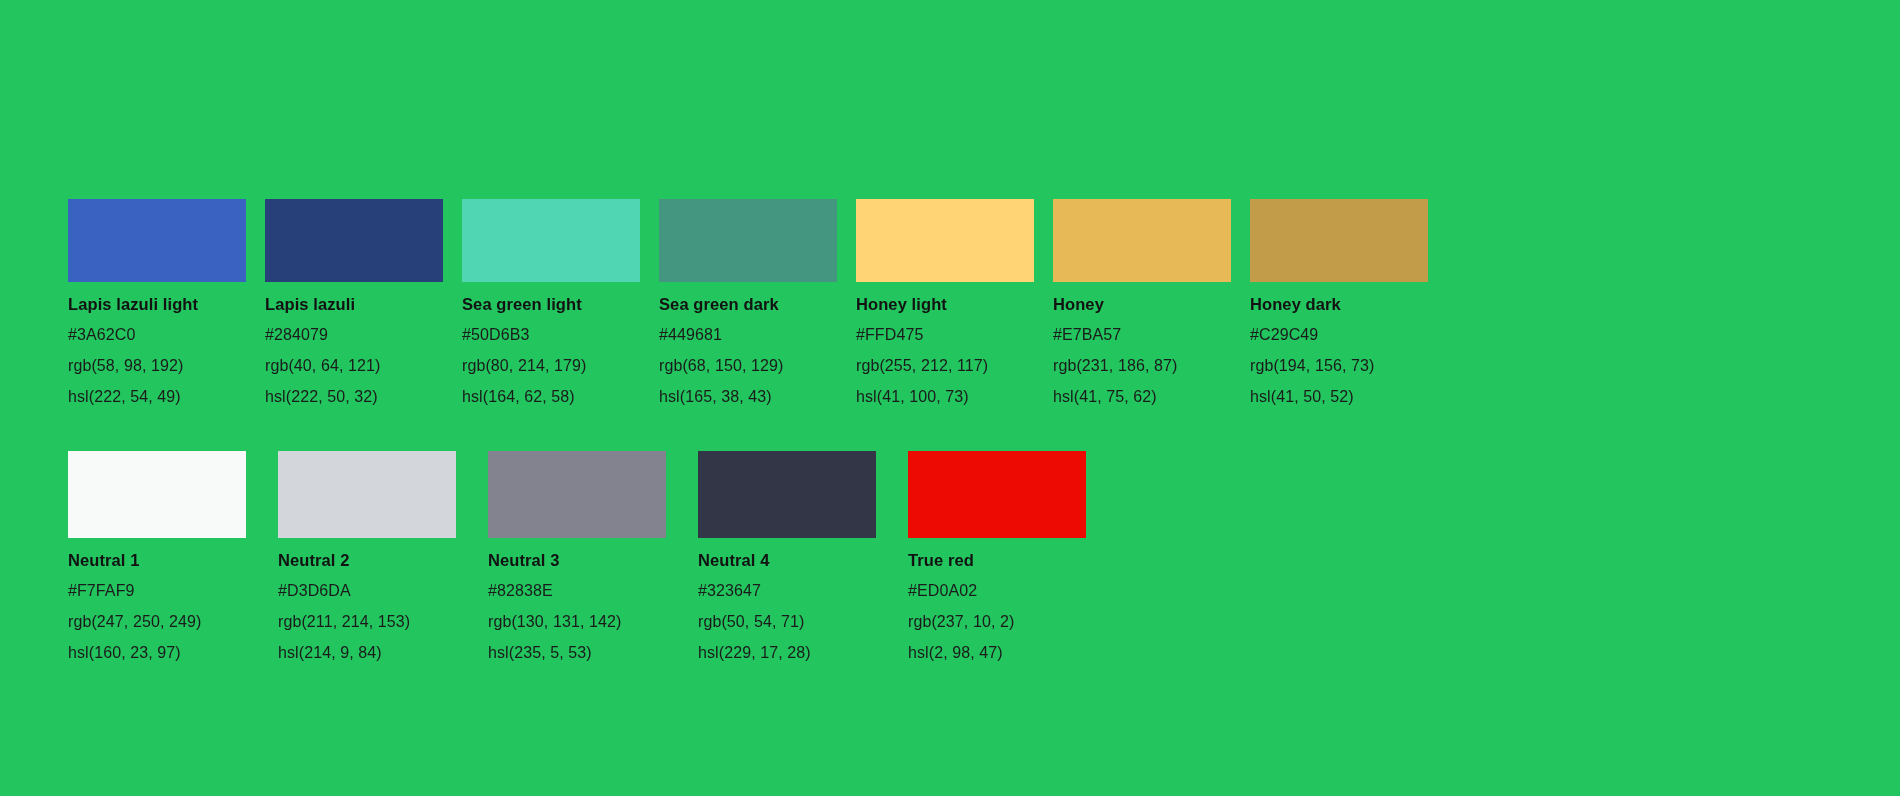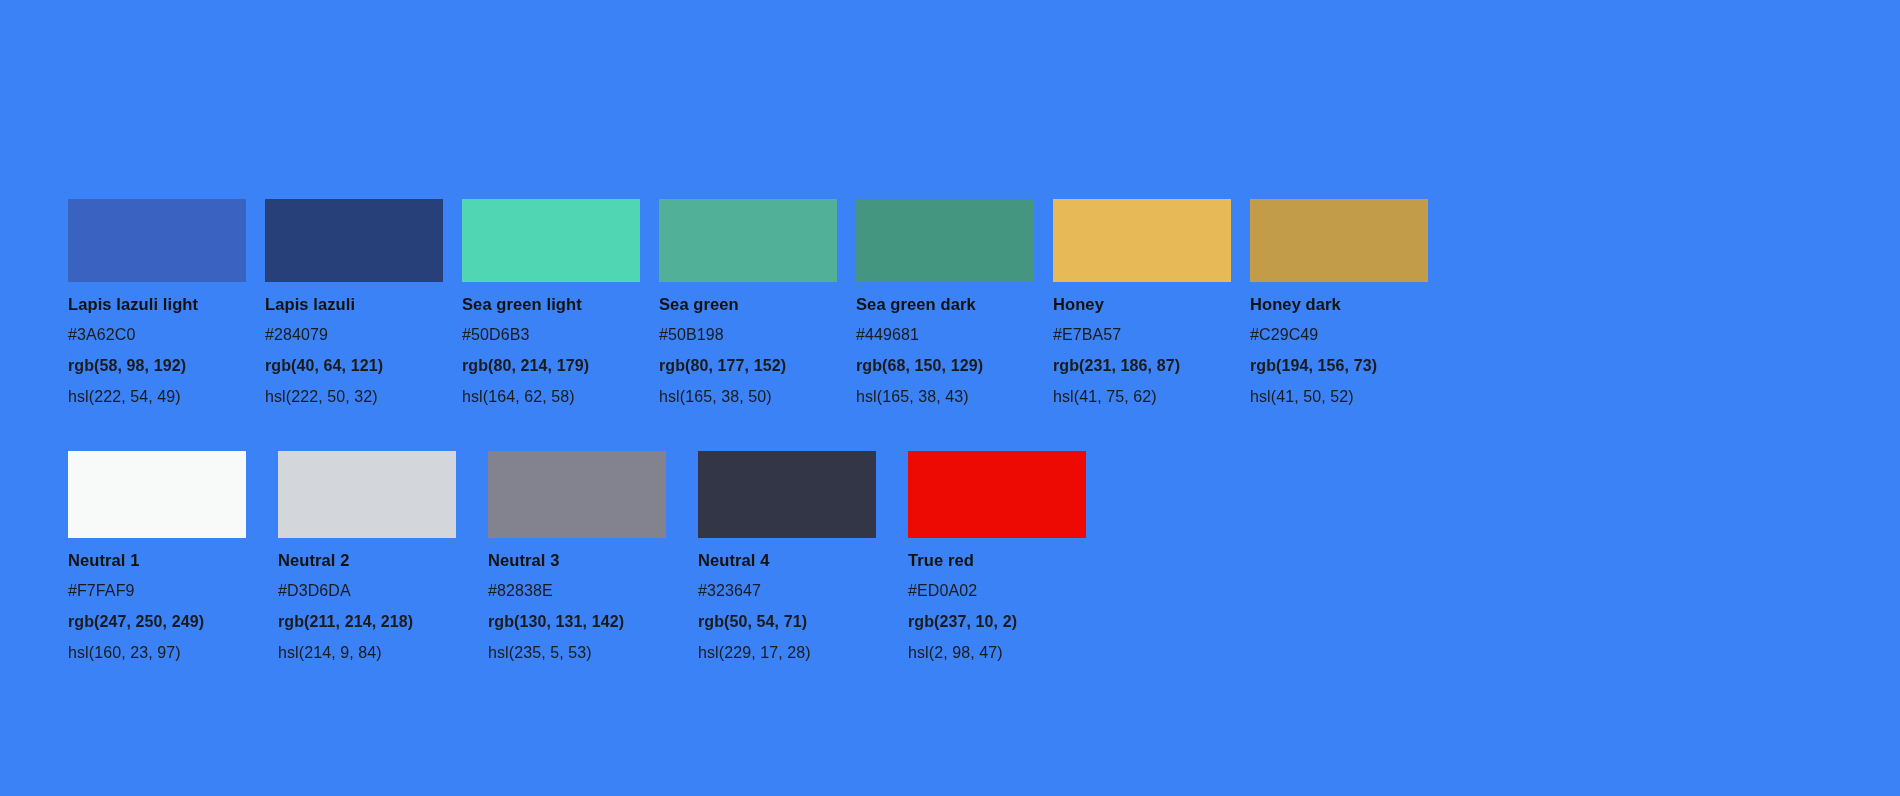--- a/index.html
+++ b/index.html
@@ -13,21 +13,21 @@
     height: 796px;
     font-family: "Liberation Sans", sans-serif;
     -webkit-font-smoothing: antialiased;
     overflow: hidden;
   }
 
   .palette-sheet {
     position: relative;
     width: 1900px;
     height: 796px;
-    background: #3b82f6;
+    background: #22c55e;
   }
 
   .swatch-row {
     position: absolute;
     display: flex;
     flex-direction: row;
     align-items: flex-start;
     gap: 19px;
   }
 
@@ -63,21 +63,21 @@
     margin-top: 12px;
     font-size: 16px;
     font-weight: normal;
     color: #1b1b1b;
     line-height: 1.15;
     letter-spacing: 0.1px;
     white-space: nowrap;
     text-align: center;
   }
 
-  .swatch-value.rgb { margin-top: 13px; font-weight: bold; }
+  .swatch-value.rgb { margin-top: 13px; }
   .swatch-value.hsl { }
 </style>
 </head>
 <body>
 
 <div class="palette-sheet">
 
   <div class="swatch-row row-primary">
 
     <div class="swatch-cell">
@@ -98,36 +98,36 @@
 
 
     <div class="swatch-cell">
       <div class="swatch-chip" style="background-color: rgb(80, 214, 179);"></div>
       <div class="swatch-name">Sea green light</div>
       <div class="swatch-value hex">#50D6B3</div>
       <div class="swatch-value rgb">rgb(80, 214, 179)</div>
       <div class="swatch-value hsl">hsl(164, 62, 58)</div>
     </div>
 
-    <div class="swatch-cell">
-      <div class="swatch-chip" style="background-color: rgb(80, 177, 152);"></div>
-      <div class="swatch-name">Sea green</div>
-      <div class="swatch-value hex">#50B198</div>
-      <div class="swatch-value rgb">rgb(80, 177, 152)</div>
-      <div class="swatch-value hsl">hsl(165, 38, 50)</div>
-    </div>
 
     <div class="swatch-cell">
       <div class="swatch-chip" style="background-color: rgb(68, 150, 129);"></div>
       <div class="swatch-name">Sea green dark</div>
       <div class="swatch-value hex">#449681</div>
       <div class="swatch-value rgb">rgb(68, 150, 129)</div>
       <div class="swatch-value hsl">hsl(165, 38, 43)</div>
     </div>
 
+    <div class="swatch-cell">
+      <div class="swatch-chip" style="background-color: rgb(255, 212, 117);"></div>
+      <div class="swatch-name">Honey light</div>
+      <div class="swatch-value hex">#FFD475</div>
+      <div class="swatch-value rgb">rgb(255, 212, 117)</div>
+      <div class="swatch-value hsl">hsl(41, 100, 73)</div>
+    </div>
 
     <div class="swatch-cell">
       <div class="swatch-chip" style="background-color: rgb(231, 186, 87);"></div>
       <div class="swatch-name">Honey</div>
       <div class="swatch-value hex">#E7BA57</div>
       <div class="swatch-value rgb">rgb(231, 186, 87)</div>
       <div class="swatch-value hsl">hsl(41, 75, 62)</div>
     </div>
 
     <div class="swatch-cell">
@@ -147,21 +147,21 @@
       <div class="swatch-name">Neutral 1</div>
       <div class="swatch-value hex">#F7FAF9</div>
       <div class="swatch-value rgb">rgb(247, 250, 249)</div>
       <div class="swatch-value hsl">hsl(160, 23, 97)</div>
     </div>
 
     <div class="swatch-cell">
       <div class="swatch-chip" style="background-color: rgb(211, 214, 218);"></div>
       <div class="swatch-name">Neutral 2</div>
       <div class="swatch-value hex">#D3D6DA</div>
-      <div class="swatch-value rgb">rgb(211, 214, 218)</div>
+      <div class="swatch-value rgb">rgb(211, 214, 153)</div>
       <div class="swatch-value hsl">hsl(214, 9, 84)</div>
     </div>
 
     <div class="swatch-cell">
       <div class="swatch-chip" style="background-color: rgb(130, 131, 142);"></div>
       <div class="swatch-name">Neutral 3</div>
       <div class="swatch-value hex">#82838E</div>
       <div class="swatch-value rgb">rgb(130, 131, 142)</div>
       <div class="swatch-value hsl">hsl(235, 5, 53)</div>
     </div>

